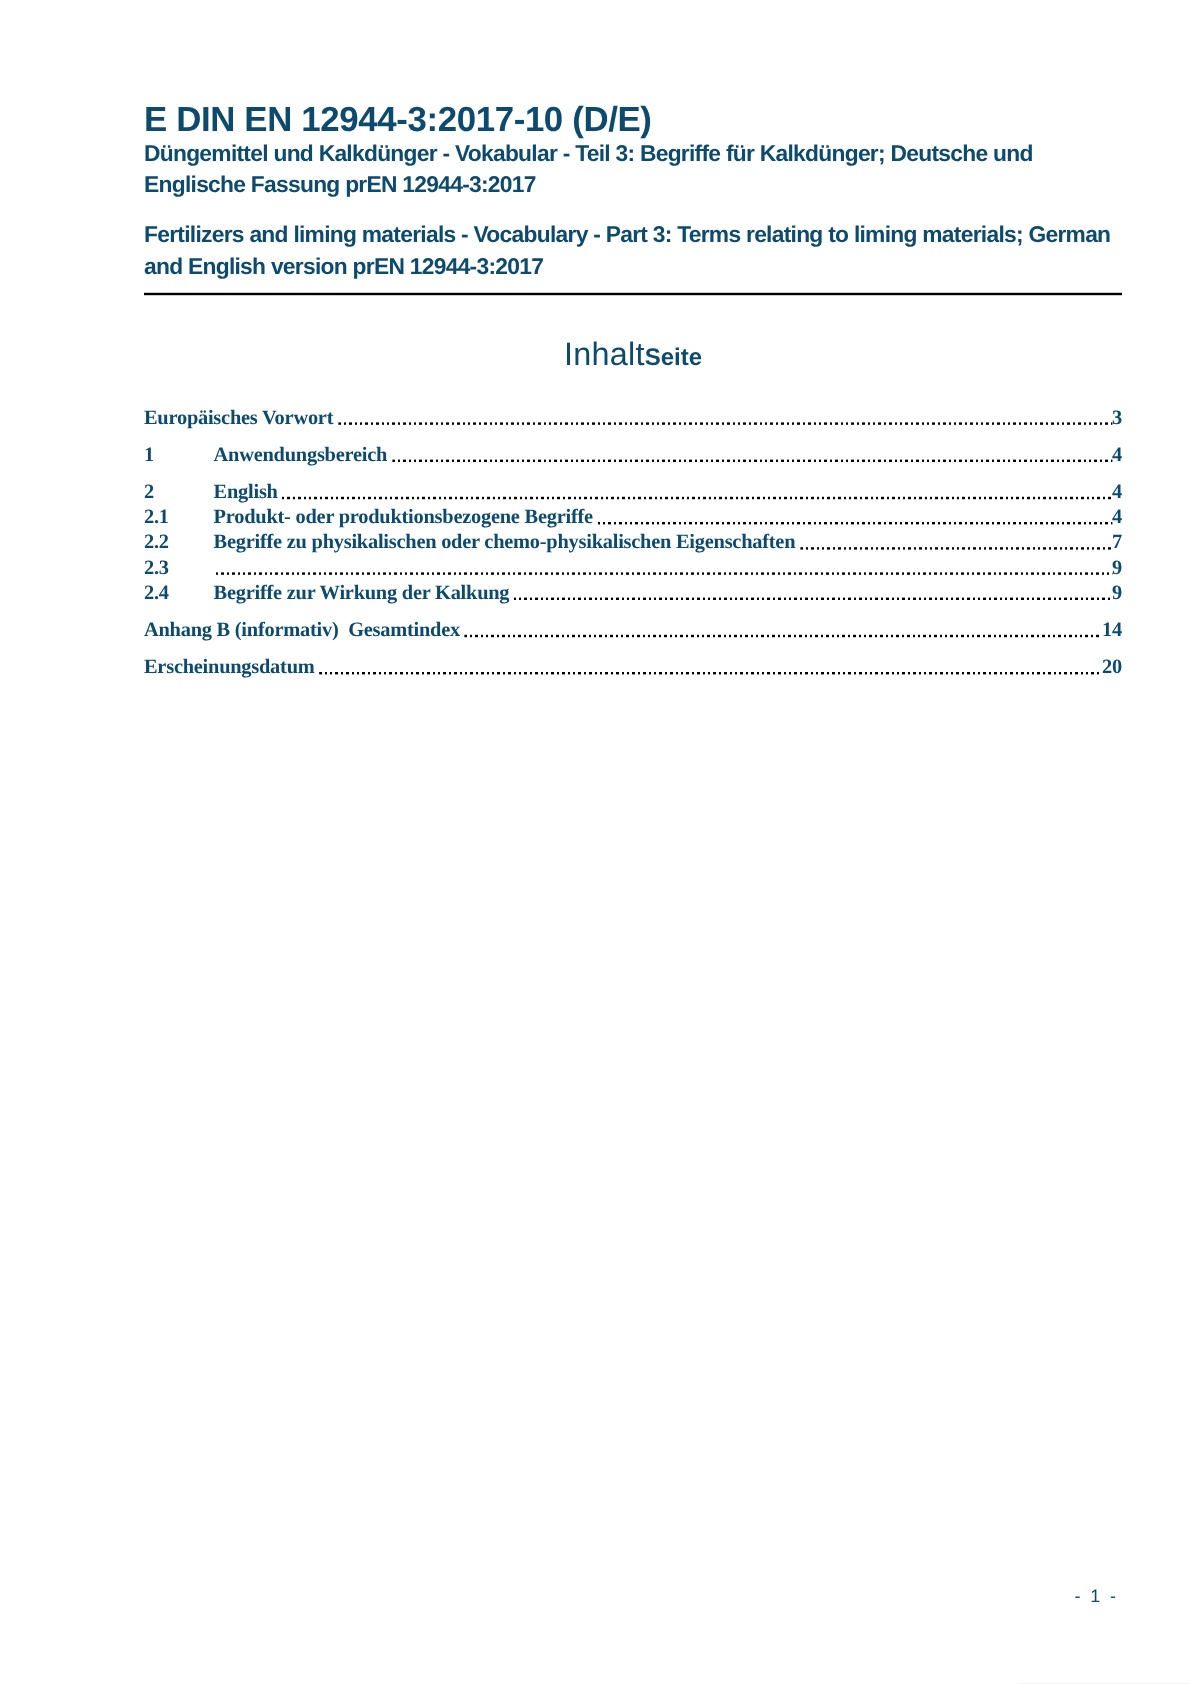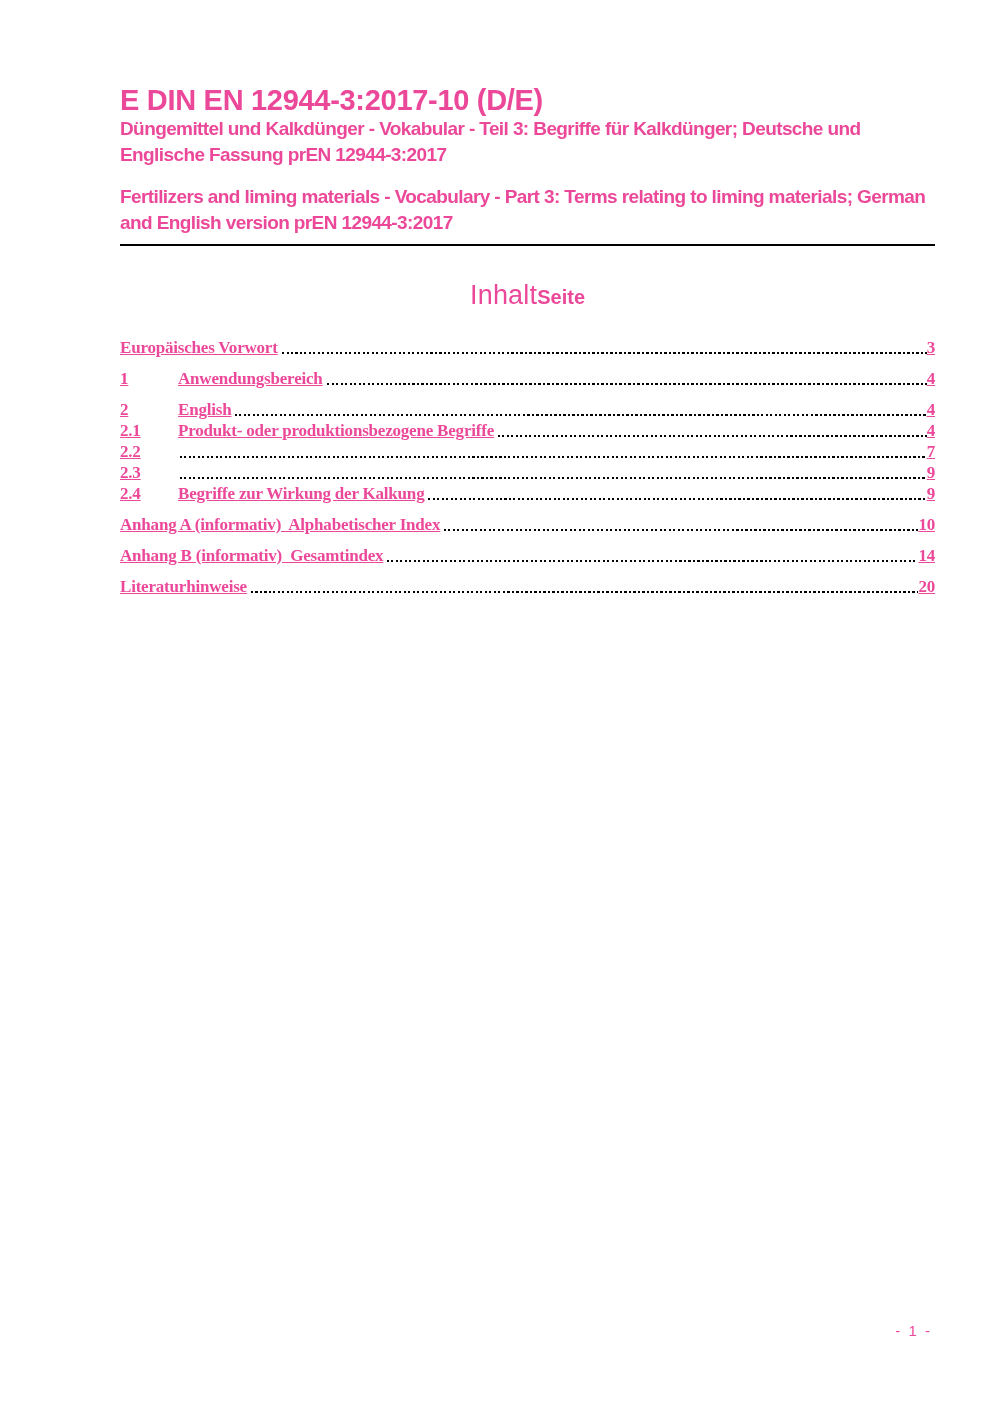--- a/index.html
+++ b/index.html
@@ -3,21 +3,21 @@
 <meta charset="utf-8">
 <style>
   html, body { margin: 0; padding: 0; background: #e8e8e8; }
   .page {
     position: relative;
     width: 992px;
     height: 1403px;
     background: #ffffff;
     margin: 0 auto;
     font-family: "Liberation Sans", sans-serif;
-    color: #ec4899;
+    color: #0c4a6e;
     overflow: hidden;
   }
   .content {
     margin-left: 120px;
     margin-right: 57px; 
     padding-top: 84px;
   }
   .doc-title {
     font-size: 29px;
     font-weight: 700;
@@ -65,21 +65,20 @@
     font-family: "Liberation Serif", serif;
     font-weight: 700;
     font-size: 17px;
     letter-spacing: -0.2px;
   }
   .toc-row {
     display: flex;
     align-items: center;
     line-height: 16px;
     margin-top: 5px;
-    text-decoration: underline;
   }
   .toc-row.group { margin-top: 15px; }
   .toc-row.first { margin-top: 0; }
   .toc-num {
     flex: 0 0 58px;
   }
   .toc-label {
     flex: 0 1 auto;
     white-space: nowrap;
     padding-right: 2px;
@@ -146,51 +145,47 @@
 
       <div class="toc-row">
         <span class="toc-num">2.1</span>
         <span class="toc-label">Produkt- oder produktionsbezogene Begriffe</span>
         <span class="toc-leader"></span>
         <span class="toc-page">4</span>
       </div>
 
       <div class="toc-row">
         <span class="toc-num">2.2</span>
+        <span class="toc-label">Begriffe zu physikalischen oder chemo-physikalischen Eigenschaften</span>
         <span class="toc-leader"></span>
         <span class="toc-page">7</span>
       </div>
 
       <div class="toc-row">
         <span class="toc-num">2.3</span>
         <span class="toc-leader"></span>
         <span class="toc-page">9</span>
       </div>
 
       <div class="toc-row">
         <span class="toc-num">2.4</span>
         <span class="toc-label">Begriffe zur Wirkung der Kalkung</span>
         <span class="toc-leader"></span>
         <span class="toc-page">9</span>
       </div>
 
-      <div class="toc-row group">
-        <span class="toc-label">Anhang A (informativ)&nbsp; Alphabetischer Index</span>
-        <span class="toc-leader"></span>
-        <span class="toc-page">10</span>
-      </div>
 
       <div class="toc-row group">
         <span class="toc-label">Anhang B (informativ)&nbsp; Gesamtindex</span>
         <span class="toc-leader"></span>
         <span class="toc-page">14</span>
       </div>
 
       <div class="toc-row group">
-        <span class="toc-label">Literaturhinweise</span>
+        <span class="toc-label">Erscheinungsdatum</span>
         <span class="toc-leader"></span>
         <span class="toc-page">20</span>
       </div>
 
     </div>
   </div>
 
   <div class="page-footer">- 1 -</div>
 </div>
 

